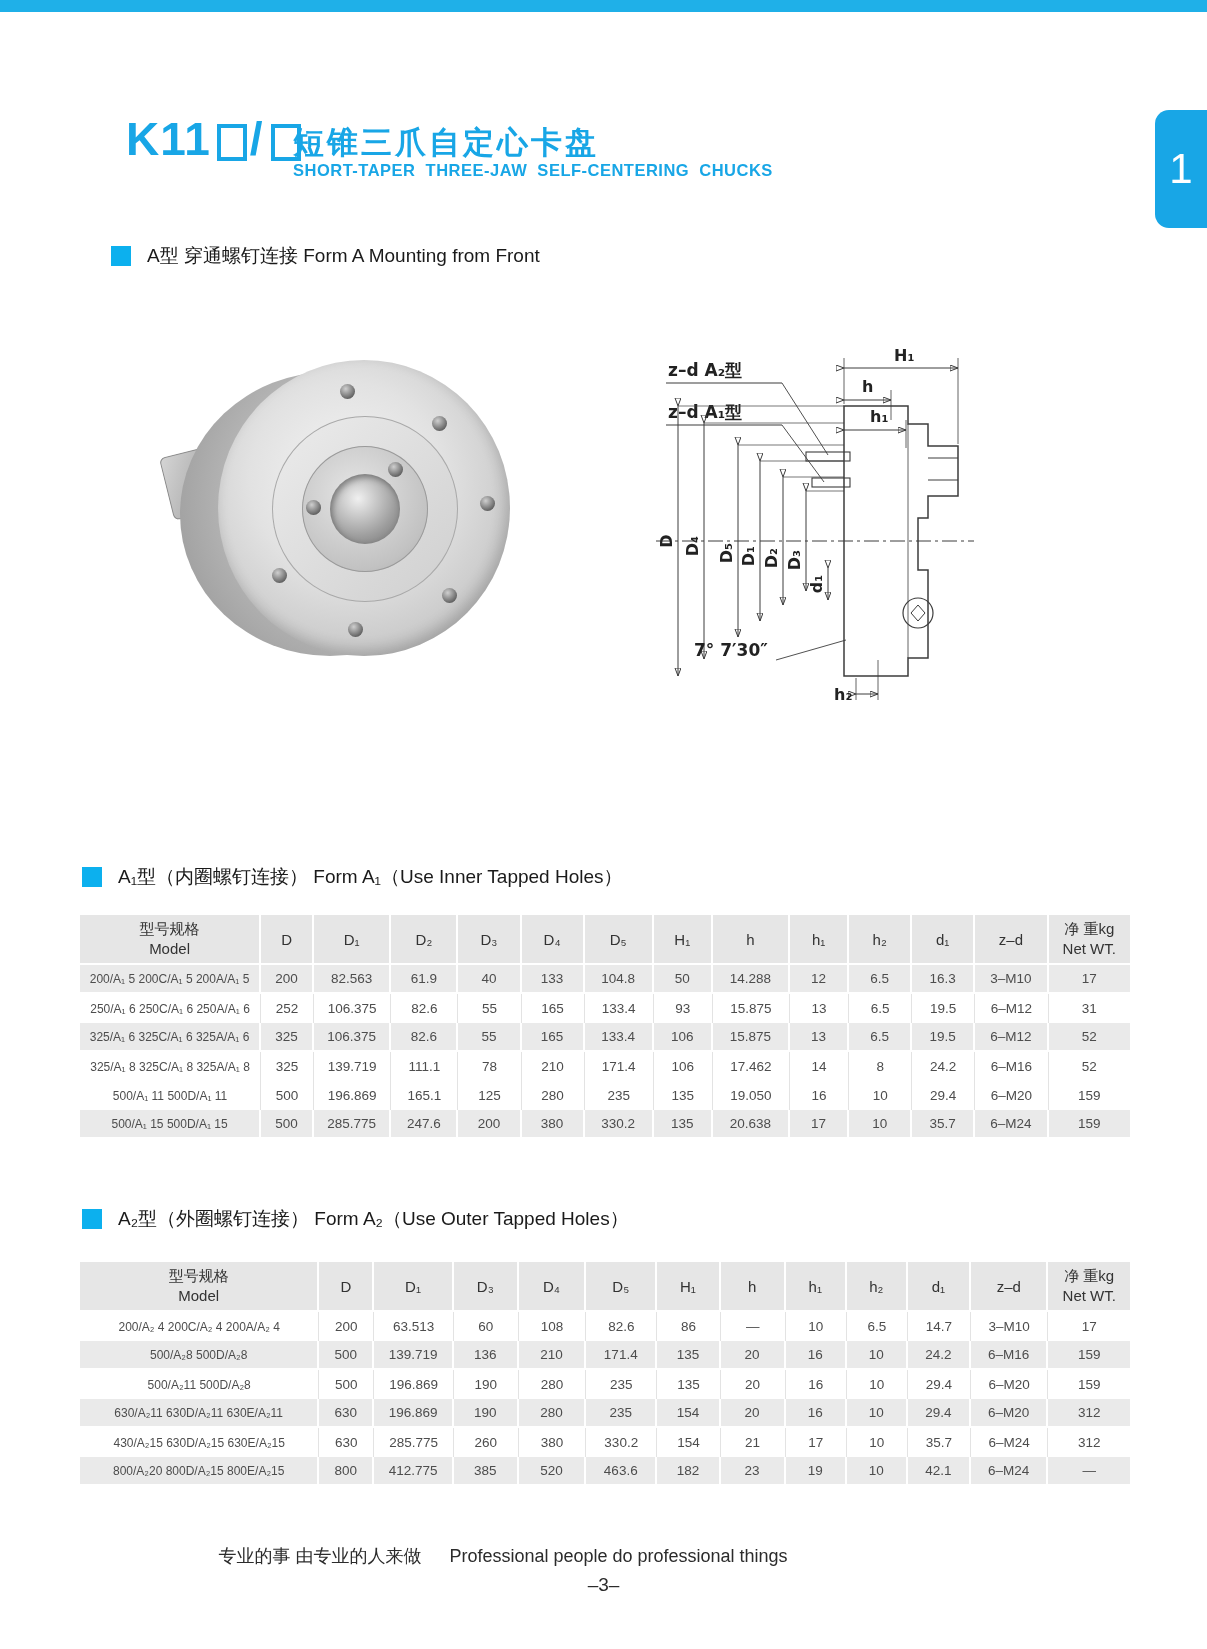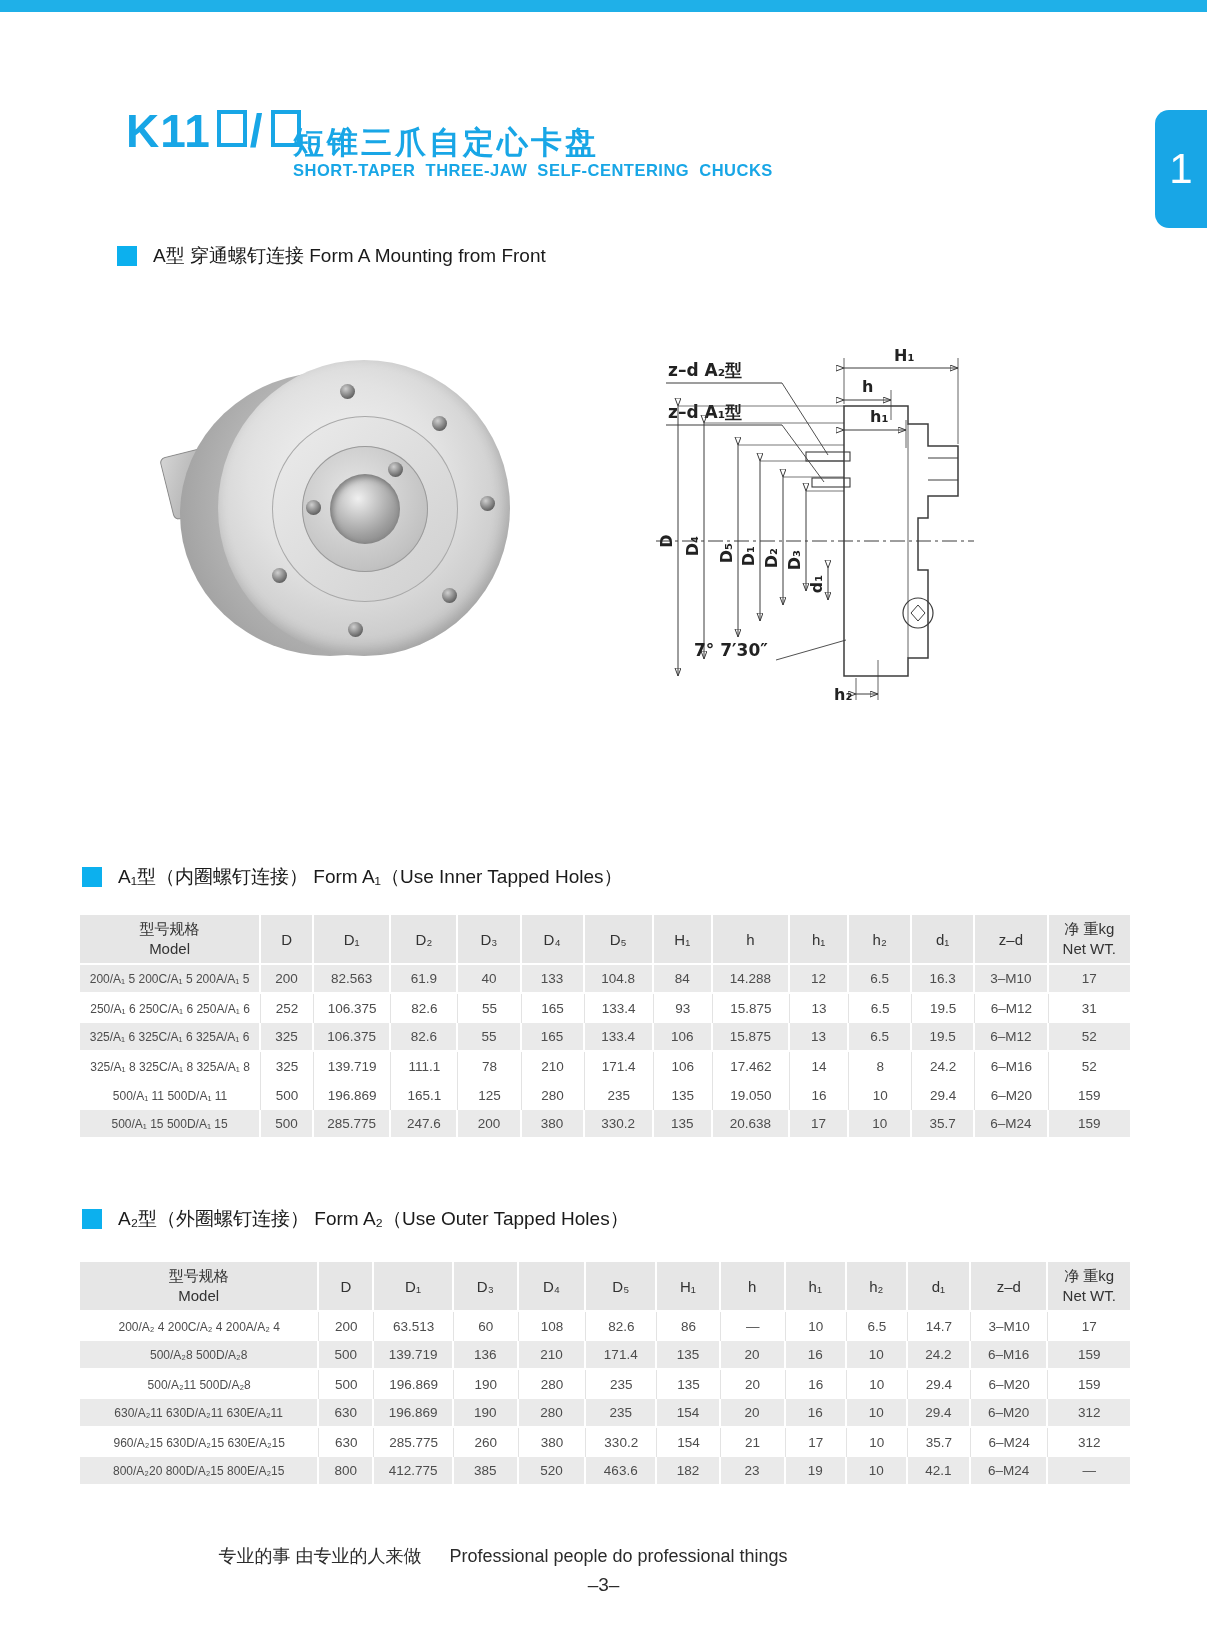--- a/index.html
+++ b/index.html
@@ -2,33 +2,33 @@
 <html><head>
 <meta charset="utf-8">
 <style>
   * { margin:0; padding:0; box-sizing:border-box; }
   body { background:#fff; font-family:"Liberation Sans","DejaVu Sans",sans-serif; }
   .page { position:relative; width:1207px; height:1649px; background:#ffffff; overflow:hidden; }
 
   .topbar { position:absolute; left:0; top:0; width:1207px; height:12px; background:#1fb0e8; }
 
   
-  .brand { position:absolute; left:126px; top:104px; color:#18a6e6; font-weight:bold; font-size:46px; letter-spacing:1px; display:flex; align-items:flex-start; }
+  .brand { position:absolute; left:126px; top:112px; color:#18a6e6; font-weight:bold; font-size:46px; letter-spacing:1px; display:flex; align-items:center; }
   .brand .box { display:inline-block; width:30px; height:37px; border:4px solid #18a6e6; margin:6px 2px 0 6px; }
   .brand .slash { margin:0 1px; font-weight:bold; }
   .title-zh { position:absolute; left:293px; top:86px; color:#18a6e6; font-size:31px; font-weight:bold; letter-spacing:3px;margin-top:36px; }
   .title-en { position:absolute; left:293px; top:133px; color:#18a6e6; font-size:16.5px; font-weight:bold; letter-spacing:0.5px; word-spacing:5px;margin-top:28px; }
 
   .chapter-tab { position:absolute; left:1155px; top:110px; width:52px; height:118px; background:#18a6e6; border-radius:14px 0 0 14px; display:flex; align-items:center; justify-content:center; color:#fff; font-size:42px; }
 
   
   .section { position:absolute; display:flex; align-items:center; }
   .section .bullet { width:20px; height:20px; background:#0cb0ee; margin-right:16px; flex:none; }
   .section .stext { font-size:19px; color:#1a1a1a; }
-  .sec-a  { left:117px; top:243px;text-align:center; }
+  .sec-a  { left:111px; top:243px;text-align:center; }
   .sec-a1 { left:82px;  top:864px; }
   .sec-a2 { left:82px;  top:1206px;justify-content:space-between; }
 
   
   .photo { position:absolute; left:180px; top:356px; width:330px; height:308px; }
   .ph-side { position:absolute; left:0; top:16px; width:300px; height:284px; border-radius:50%; background:radial-gradient(circle at 60% 45%, #d9d9d9 0%, #b5b5b5 55%, #8f8f8f 100%); }
   .ph-face { position:absolute; left:38px; top:4px; width:292px; height:296px; border-radius:50%; background:radial-gradient(circle at 44% 40%, #f4f4f4 0%, #e2e2e2 40%, #c9c9c9 72%, #adadad 100%); box-shadow:inset -4px -6px 14px rgba(0,0,0,.18); }
   .ph-ring { position:absolute; left:92px; top:60px; width:186px; height:186px; border-radius:50%; background:linear-gradient(135deg,#ececec,#cfcfcf); box-shadow:inset 0 0 0 1px #a9a9a9; }
   .ph-hub { position:absolute; left:122px; top:90px; width:126px; height:126px; border-radius:50%; background:radial-gradient(circle at 42% 38%, #e6e6e6, #c2c2c2 70%, #a8a8a8); box-shadow:inset 0 0 0 1px #9a9a9a; }
   .ph-bore { position:absolute; left:150px; top:118px; width:70px; height:70px; border-radius:50%; background:radial-gradient(circle at 40% 35%, #f0f0f0, #9f9f9f 60%, #6f6f6f); box-shadow:inset 2px 3px 6px rgba(0,0,0,.35); }
@@ -226,21 +226,21 @@
         </thead>
         <tbody>
           <tr class="shaded">
             <td class="model">200/A₁ 5  200C/A₁ 5  200A/A₁ 5</td>
             <td>200</td>
             <td>82.563</td>
             <td>61.9</td>
             <td>40</td>
             <td>133</td>
             <td>104.8</td>
-            <td>84</td>
+            <td>50</td>
             <td>14.288</td>
             <td>12</td>
             <td>6.5</td>
             <td>16.3</td>
             <td>3–M10</td>
             <td>17</td>
           </tr>
           <tr class="plain">
             <td class="model">250/A₁ 6  250C/A₁ 6  250A/A₁ 6</td>
             <td>252</td>
@@ -425,21 +425,21 @@
             <td>235</td>
             <td>154</td>
             <td>20</td>
             <td>16</td>
             <td>10</td>
             <td>29.4</td>
             <td>6–M20</td>
             <td>312</td>
           </tr>
           <tr class="plain">
-            <td class="model">960/A₂15  630D/A₂15  630E/A₂15</td>
+            <td class="model">430/A₂15  630D/A₂15  630E/A₂15</td>
             <td>630</td>
             <td>285.775</td>
             <td>260</td>
             <td>380</td>
             <td>330.2</td>
             <td>154</td>
             <td>21</td>
             <td>17</td>
             <td>10</td>
             <td>35.7</td>

